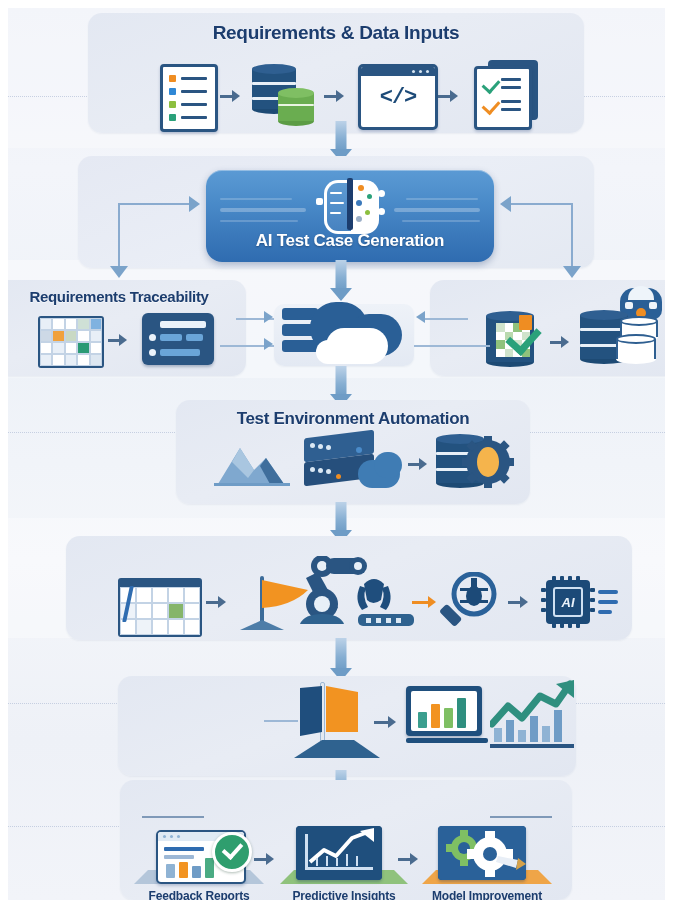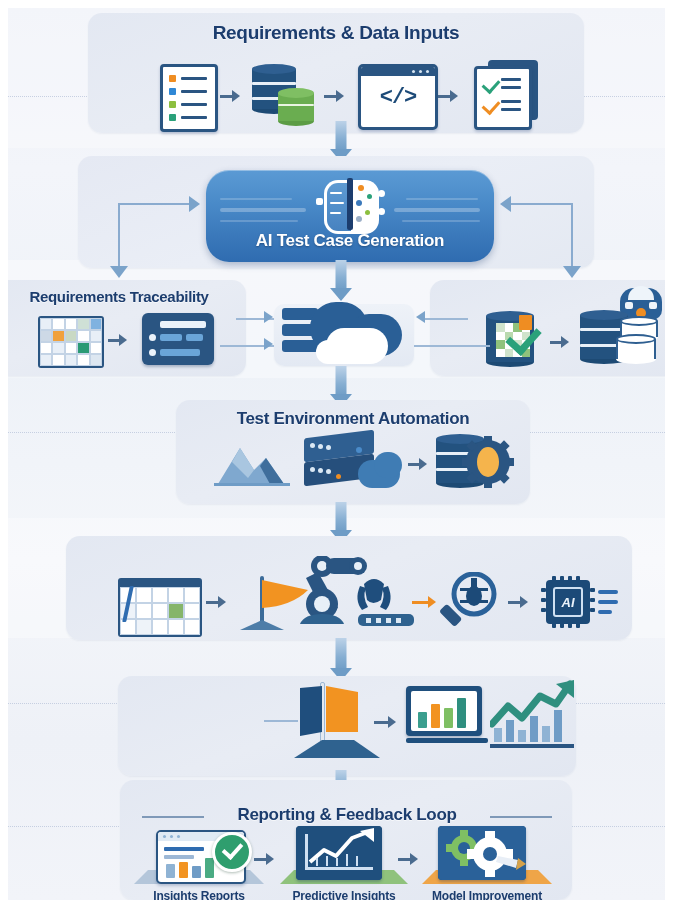--- a/index.html
+++ b/index.html
@@ -51,21 +51,21 @@
     color:#1c3d6e;
     font-weight:bold;
     font-size:12px;
     white-space:nowrap;
     letter-spacing:-.2px;
   }
 
   
   #aibox{
     position:absolute;
-    border-radius:23px;
+    border-radius:16px;
     background:linear-gradient(180deg,#5b9ad4 0%, #4a8bc9 35%, #3b79bb 70%, #2f6cb0 100%);
     box-shadow:0 3px 7px rgba(30,60,110,.30), inset 0 1px 0 rgba(255,255,255,.35);
   }
   #aibox .ailabel{
     position:absolute;left:0;right:0;bottom:11px;
     text-align:center;color:#ffffff;
     font-weight:bold;font-size:17px;letter-spacing:-.3px;
     text-shadow:0 1px 2px rgba(20,50,90,.55);
   }
   .streak{position:absolute;height:4px;border-radius:2px;background:rgba(255,255,255,.28);}
@@ -605,21 +605,20 @@
   </div>
 
   <div class="varrow" style="left:322px;top:762px;width:22px;height:42px;">
     <div class="shaft" style="top:0;height:26px;"></div>
     <div class="head" style="top:24px;"></div>
   </div>
 
   <div class="panel" style="left:112px;top:772px;width:452px;height:120px;"></div>
   <div class="connector" style="left:134px;top:808px;width:62px;background:#7f99b8;"></div>
   <div class="connector" style="left:482px;top:808px;width:62px;background:#7f99b8;"></div>
-  <div class="ptitle" style="left:196px;top:797px;width:286px;text-align:center;font-size:17px;">Reporting &amp; Feedback Loop</div>
 
   <div class="ic" style="left:126px;top:862px;width:130px;height:16px;">
     <svg width="130" height="16" viewBox="0 0 130 16">
         <polygon points="14,0 116,0 130,14 0,14" fill="#b4c6da"></polygon>
       </svg>
   </div>
   <div class="ic" style="left:148px;top:822px;width:86px;height:50px;">
     <div class="win" style="position:absolute;left:0;top:0;width:86px;height:50px;border-width:2px;">
       <div class="winbar" style="height:9px;background:#e0eaf4;">
         <div class="dot" style="left:5px;background:#8fb3d4;"></div>
@@ -630,21 +629,21 @@
       <div class="line" style="left:6px;top:23px;width:30px;height:4px;background:#9db8d6;"></div>
       <div class="bar" style="left:8px;top:32px;width:9px;height:14px;background:#8fb3d4;"></div>
       <div class="bar" style="left:21px;top:30px;width:9px;height:16px;background:#f29321;"></div>
       <div class="bar" style="left:34px;top:34px;width:9px;height:12px;background:#6f9cc6;"></div>
       <div class="bar" style="left:47px;top:26px;width:9px;height:20px;background:#4aab83;"></div>
     </div>
     <div class="ic" style="left:56px;top:2px;width:34px;height:34px;border-radius:50%;background:#2f9e6e;border:3px solid #fff;box-shadow:0 1px 3px rgba(20,60,40,.35);">
       <div class="check" style="left:8px;top:8px;width:15px;height:8px;border-left:4px solid #fff;border-bottom:4px solid #fff;transform:rotate(-48deg);"></div>
     </div>
   </div>
-  <div class="sublabel" style="left:126px;top:881px;width:130px;text-align:center;">Insights Reports</div>
+  <div class="sublabel" style="left:126px;top:881px;width:130px;text-align:center;">Feedback Reports</div>
 
   <div class="smallarrow" style="left:246px;top:845px;">
     <div class="s" style="width:12px;"></div>
       <div class="h"></div>
   </div>
 
   <div class="ic" style="left:272px;top:862px;width:128px;height:16px;">
     <svg width="128" height="16" viewBox="0 0 128 16">
         <polygon points="14,0 114,0 128,14 0,14" fill="#8fc27c"></polygon>
       </svg>

